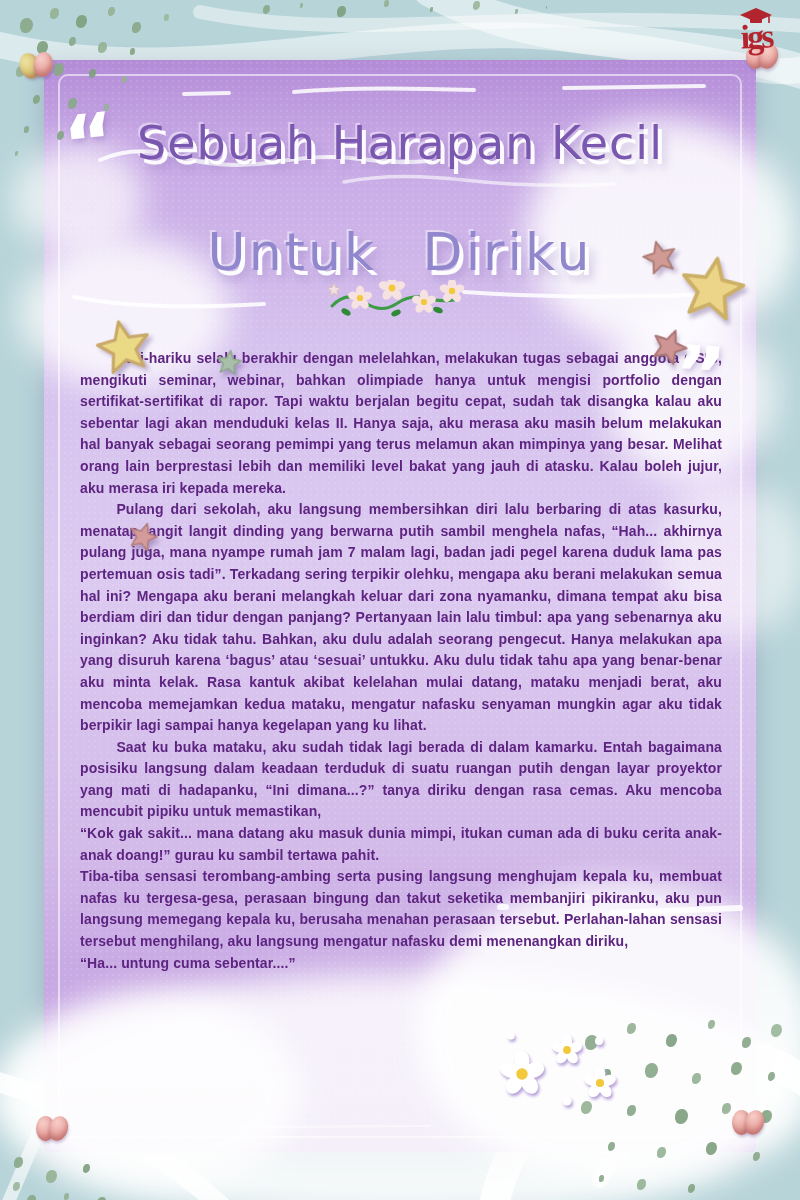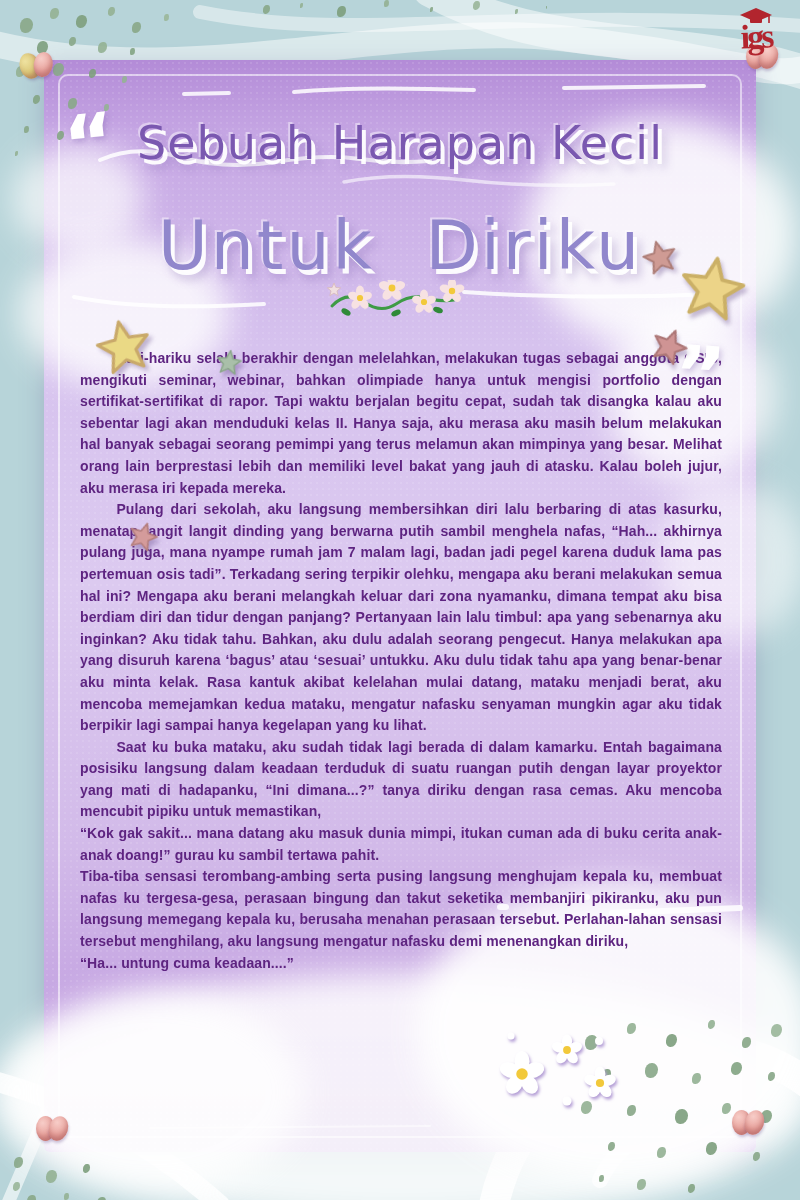--- a/index.html
+++ b/index.html
@@ -28,21 +28,21 @@
   .cl-b2{right:-60px;bottom:-30px;width:400px;height:300px;opacity:.9;}
   .cl-b3{left:-40px;bottom:-40px;width:300px;height:200px;opacity:.8;}
 
   .card-squiggles{position:absolute;left:0;top:0;z-index:4;pointer-events:none;}
 
   
   .title-line{position:absolute;left:0;right:0;text-align:center;z-index:5;
     font-family:"DejaVu Sans",sans-serif;font-weight:400;
     text-shadow:4px 5px 0 rgba(255,255,255,.95),-2px -2px 0 rgba(255,255,255,.45),7px 9px 10px rgba(110,80,160,.35);}
   .t1{top:56px;font-size:46px;letter-spacing:1px;color:#7a58b0;}
-  .t2{top:146px;font-size:68px;letter-spacing:3px;word-spacing:26px;color:#9187cc;}
+  .t2{top:162px;font-size:52px;letter-spacing:3px;word-spacing:26px;color:#9187cc;}
   .t-quote{position:absolute;z-index:6;color:#fff;font-family:"DejaVu Sans",sans-serif;font-weight:700;
     font-size:78px;line-height:.5;text-shadow:2px 3px 6px rgba(120,90,170,.35);}
   .q-open{left:20px;top:64px;transform:rotate(-6deg);}
   .q-close{left:630px;top:296px;transform:rotate(4deg);}
 
   .divider-svg{position:absolute;left:282px;top:220px;z-index:5;}
 
   
   .story{position:absolute;left:36px;top:288px;width:642px;z-index:5;
     color:#5e2481;font-size:14px;line-height:21.6px;font-weight:700;letter-spacing:.1px;text-align:justify;}
@@ -177,21 +177,21 @@
       <use href="#daisy" transform="translate(126,11) scale(.64)"></use>
     </g>
   </svg>
 
   <div class="story">
     <p class="indent">Hari-hariku selalu berakhir dengan melelahkan, melakukan tugas sebagai anggota OSIS, mengikuti seminar, webinar, bahkan olimpiade hanya untuk mengisi portfolio dengan sertifikat-sertifikat di rapor. Tapi waktu berjalan begitu cepat, sudah tak disangka kalau aku sebentar lagi akan menduduki kelas II. Hanya saja, aku merasa aku masih belum melakukan hal banyak sebagai seorang pemimpi yang terus melamun akan mimpinya yang besar. Melihat orang lain berprestasi lebih dan memiliki level bakat yang jauh di atasku. Kalau boleh jujur, aku merasa iri kepada mereka.</p>
     <p class="indent">Pulang dari sekolah, aku langsung membersihkan diri lalu berbaring di atas kasurku, menatap langit langit dinding yang berwarna putih sambil menghela nafas, “Hah... akhirnya pulang juga, mana nyampe rumah jam 7 malam lagi, badan jadi pegel karena duduk lama pas pertemuan osis tadi”. Terkadang sering terpikir olehku, mengapa aku berani melakukan semua hal ini? Mengapa aku berani melangkah keluar dari zona nyamanku, dimana tempat aku bisa berdiam diri dan tidur dengan panjang? Pertanyaan lain lalu timbul: apa yang sebenarnya aku inginkan? Aku tidak tahu. Bahkan, aku dulu adalah seorang pengecut. Hanya melakukan apa yang disuruh karena ‘bagus’ atau ‘sesuai’ untukku. Aku dulu tidak tahu apa yang benar-benar aku minta kelak. Rasa kantuk akibat kelelahan mulai datang, mataku menjadi berat, aku mencoba memejamkan kedua mataku, mengatur nafasku senyaman mungkin agar aku tidak berpikir lagi sampai hanya kegelapan yang ku lihat.</p>
     <p class="indent">Saat ku buka mataku, aku sudah tidak lagi berada di dalam kamarku. Entah bagaimana posisiku langsung dalam keadaan terduduk di suatu ruangan putih dengan layar proyektor yang mati di hadapanku, “Ini dimana...?” tanya diriku dengan rasa cemas. Aku mencoba mencubit pipiku untuk memastikan,</p>
     <p>“Kok gak sakit... mana datang aku masuk dunia mimpi, itukan cuman ada di buku cerita anak-anak doang!” gurau ku sambil tertawa pahit.</p>
     <p>Tiba-tiba sensasi terombang-ambing serta pusing langsung menghujam kepala ku, membuat nafas ku tergesa-gesa, perasaan bingung dan takut seketika membanjiri pikiranku, aku pun langsung memegang kepala ku, berusaha menahan perasaan tersebut. Perlahan-lahan sensasi tersebut menghilang, aku langsung mengatur nafasku demi menenangkan diriku,</p>
-    <p>“Ha... untung cuma keadaan....”</p>
+    <p>“Ha... untung cuma sebentar....”</p>
   </div>
 </div>
 
 <span class="star s1">
       <svg viewBox="-12 -12 24 24">
         <use href="#star-shape" style="--sf:#ead985;--ss:#c9a96a"></use>
       </svg>
     </span>
 <span class="star s2">
       <svg viewBox="-12 -12 24 24">

